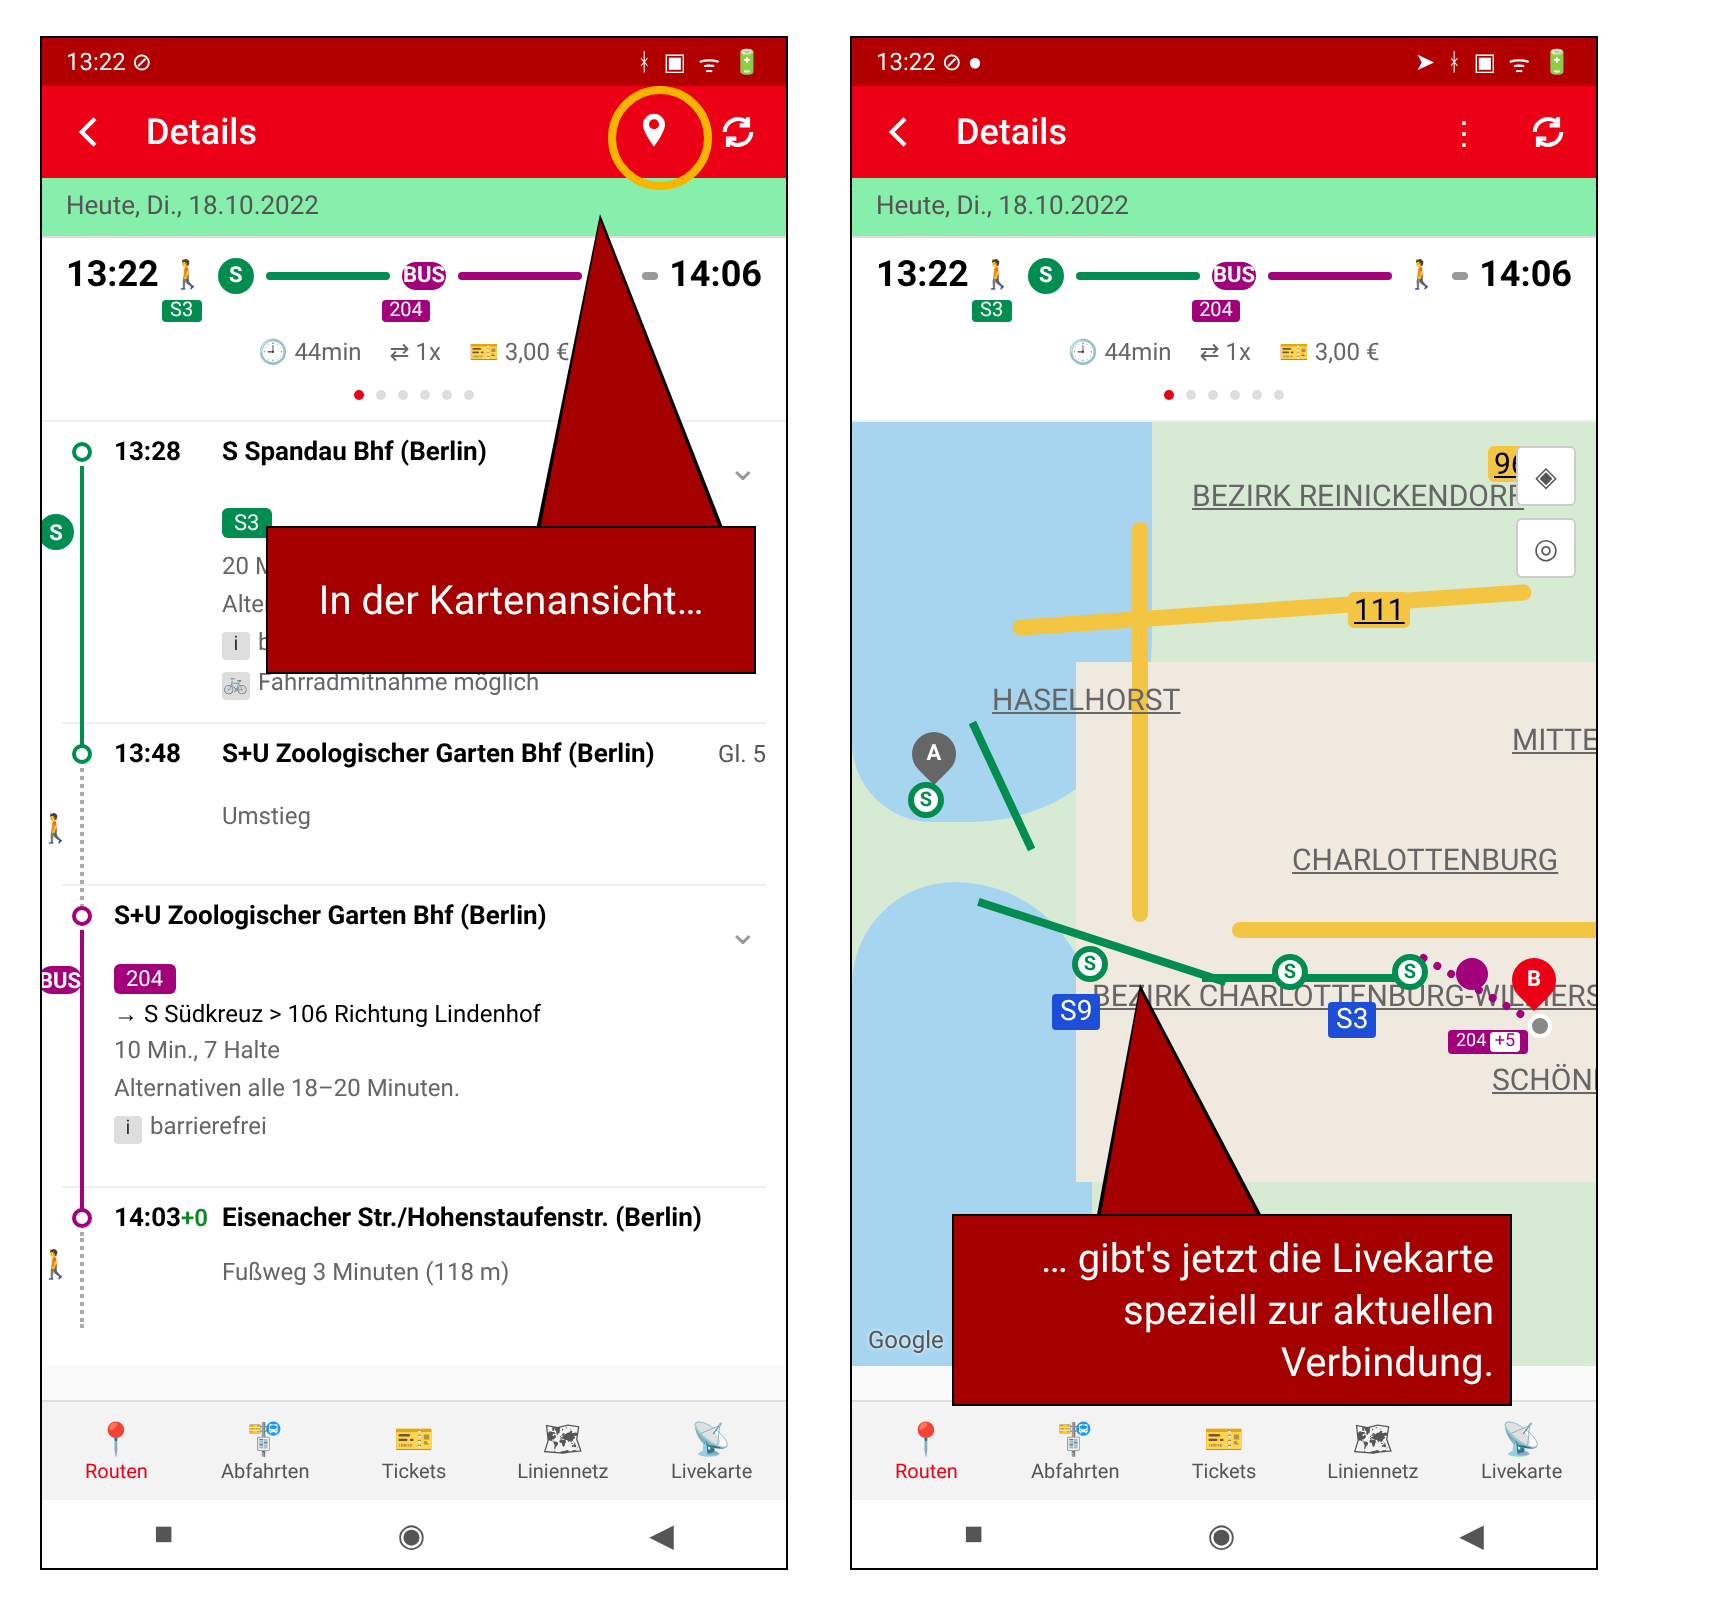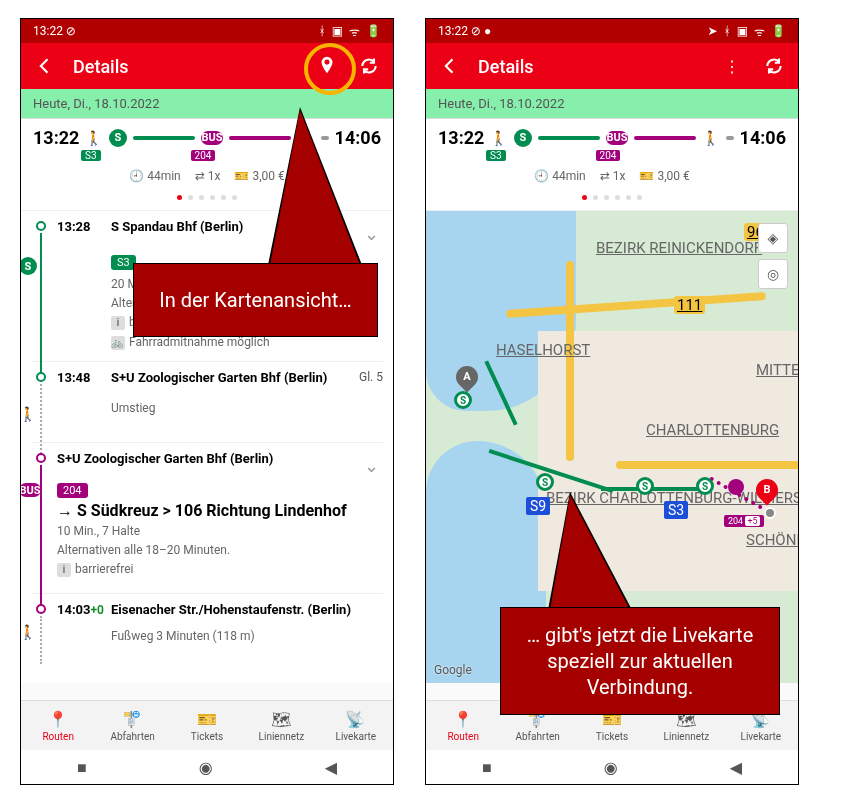--- a/index.html
+++ b/index.html
@@ -83,21 +83,21 @@
   .mapview .pin.grey { background:#666;}
   .mapview .pin span{ transform:rotate(45deg); color:#fff; font-size:11px; font-weight:700; display:block; text-align:center; line-height:22px;}
   .mapview .s3box { position:absolute; background:#1d4ed8; color:#fff; font-size:14px; padding:1px 4px; border-radius:2px;}
   .mapview .busbox{ position:absolute; background:#a3007c; color:#fff; font-size:9px; padding:1px 4px; border-radius:2px;}
   .mapview .layer-btn { position:absolute; right:10px; width:30px; height:30px; background:#fff; border:1px solid #ccc; border-radius:3px; display:flex; align-items:center; justify-content:center; font-size:14px; color:#555;}
   .mapview .glogo { position:absolute; left:8px; bottom:6px; font-size:12px; color:#555; text-shadow:0 0 2px #fff;}
 
   
   .callout { position:absolute; background:#a40000; color:#fff; font-size:20px; text-align:center; display:flex; align-items:center; justify-content:center; border:1px solid #000; line-height:1.3; padding:8px;}
   .callout.c1 { left:133px; top:263px; width:245px; height:74px;}
-  .callout.c2 { left:500px; top:607px; width:280px; height:108px;}
+  .callout.c2 { left:476px; top:607px; width:280px; height:96px;text-align:right;}
   .tri { position:absolute; width:0; height:0; }
   .tri.t1 { left:270px; top:110px; border-left:30px solid transparent; border-right:60px solid transparent; border-bottom:155px solid #a40000;}
   .tri.t1o{ left:268px; top:107px; border-left:32px solid transparent; border-right:62px solid transparent; border-bottom:158px solid #000; z-index:-1;}
   .tri.t2 { left:550px; top:495px; border-left:20px solid transparent; border-right:60px solid transparent; border-bottom:115px solid #a40000;}
   .tri.t2o{ left:548px; top:492px; border-left:22px solid transparent; border-right:62px solid transparent; border-bottom:118px solid #000; z-index:-1;}
   .callout-wrap { position:absolute; z-index:50;}
 </style>
 </head>
 <body>
 
@@ -204,21 +204,21 @@
 
     <div class="leg" style="height:150px;">
       <div class="timeline">
           <div class="tl-dot bus" style="top:2px;"></div>
           <div class="tl-line bus" style="top:14px;height:140px;"></div>
         </div>
       <div class="leg-body">
         <div class="stop-name">S+U Zoologischer Garten Bhf (Berlin)</div>
         <div style="height:16px;"></div>
         <div><span class="line-tag bus">204</span></div>
-        <div class="stop-name" style="font-weight:700;font-size:16px;">→ S Südkreuz &gt; 106 Richtung Lindenhof</div>
+        <div class="stop-name" style="font-weight:400;font-size:12px;">→ S Südkreuz &gt; 106 Richtung Lindenhof</div>
         <div class="leg-meta">
           <span>10 Min., 7 Halte</span><br><span>Alternativen alle 18–20 Minuten.</span><br>
           <span class="info-ic">i</span><span>barrierefrei</span>
         </div>
       </div>
       <div class="chev">⌄</div>
       <span class="mode-ic" style="top:40px;">
           <span class="bus-disc">BUS</span>
         </span>
     </div>

